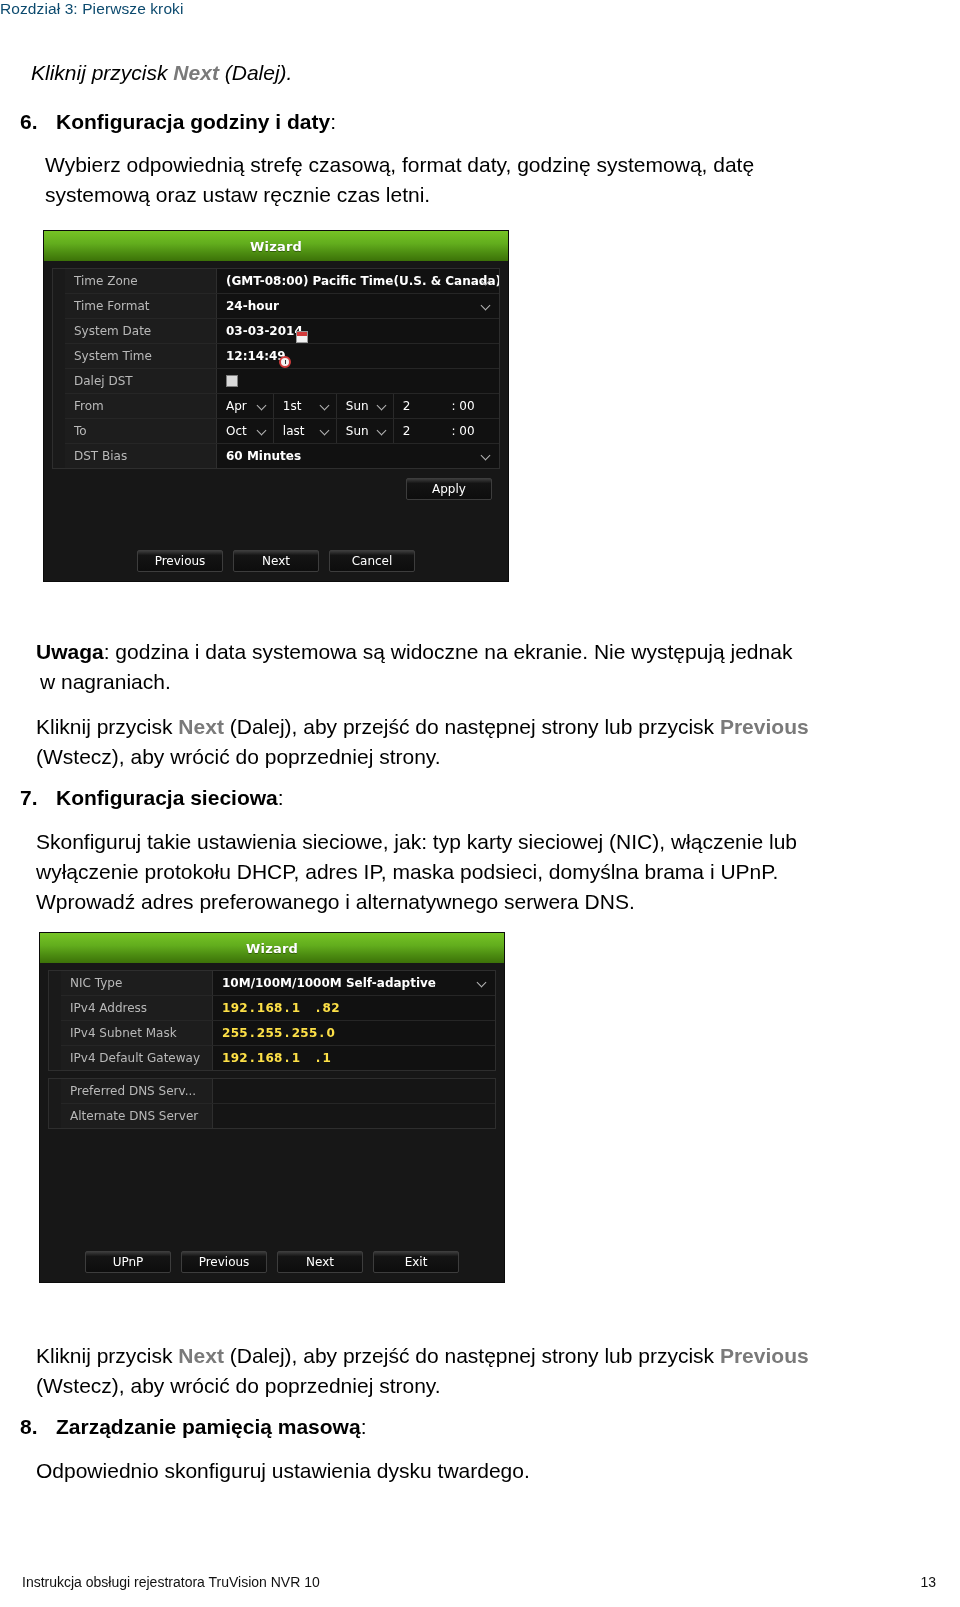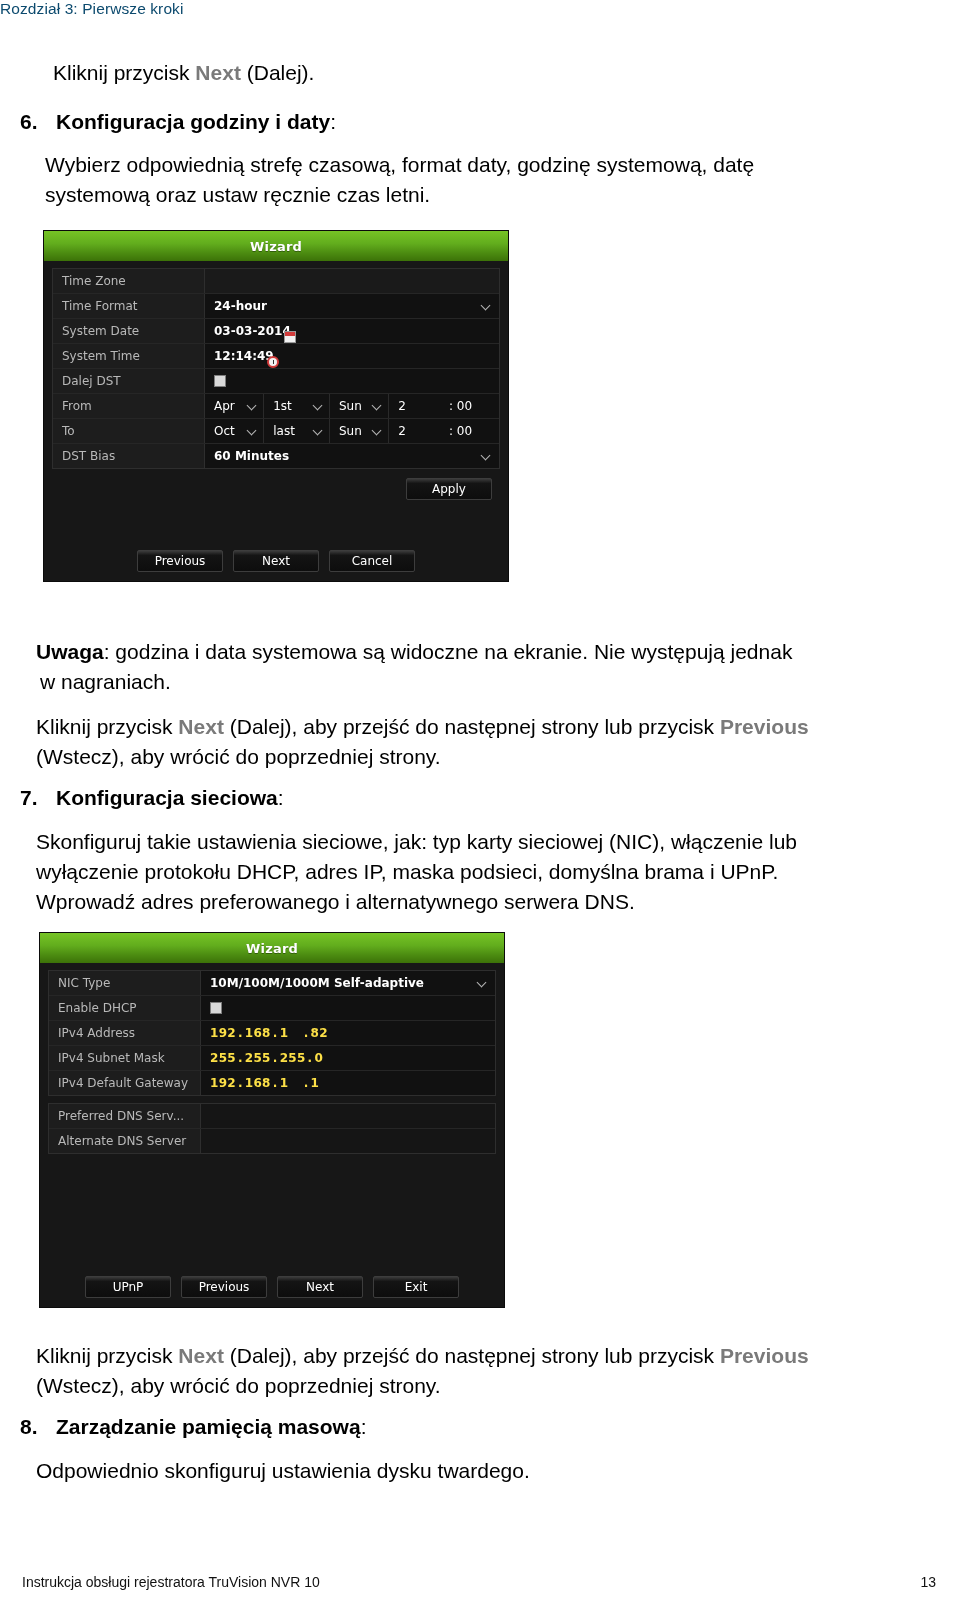--- a/index.html
+++ b/index.html
@@ -98,20 +98,21 @@
     border: 1px solid #2e2e2e;
     background: #1a1a1a;
   }
   .nvr-group + .nvr-group { margin-top: 7px; }
 
   .row {
     display: flex;
     align-items: stretch;
     height: 24px;
     border-bottom: 1px solid #262626;
+    margin-left: 12px;
   }
   .row:last-child { border-bottom: none; }
 
   .row .label {
     width: 152px;
     min-width: 152px;
     display: flex;
     align-items: center;
     padding-left: 9px;
     box-sizing: border-box;
@@ -275,21 +276,21 @@
 </style>
 </head>
 <body>
 
 <div class="page-header">
   <span>Rozdział 3: Pierwsze kroki</span>
 </div>
 
 <div class="doc">
 
-  <div class="para" style="left:53px; top:58px; width:900px;">
+  <div class="para" style="left:31px; top:58px; width:900px;font-style:italic;">
     <span>Kliknij przycisk </span><span class="en">Next</span><span> (Dalej).</span>
   </div>
 
   <div class="numbered" style="left:20px; top:107px; width:910px;">
     <span class="num">6.</span>
     <span class="heading"><span>Konfiguracja godziny i daty</span><span class="tail">:</span></span>
   </div>
   <div class="para" style="left:45px; top:150px; width:890px;">
     <span>Wybierz odpowiednią strefę czasową, format daty, godzinę systemową, datę</span>
   </div>
@@ -299,20 +300,24 @@
 
   <div class="nvr" style="left:44px; top:231px;">
     <div class="nvr-titlebar">
       <span>Wizard</span>
     </div>
     <div class="nvr-body">
       <div class="nvr-group">
 
         <div class="row">
           <div class="label">Time Zone</div>
+          <div class="value">
+            <span>(GMT-08:00) Pacific Time(U.S. &amp; Canada)</span>
+            <span class="chev"></span>
+          </div>
         </div>
 
 
         <div class="row">
           <div class="label">Time Format</div>
           <div class="value">
             <span>24-hour</span>
             <span class="chev"></span>
           </div>
         </div>
@@ -447,26 +452,20 @@
 
       <div class="nvr-group">
         <div class="row">
           <div class="label">NIC Type</div>
           <div class="value">
             <span>10M/100M/1000M Self-adaptive</span>
             <span class="chev"></span>
           </div>
         </div>
 
-        <div class="row">
-          <div class="label">Enable DHCP</div>
-          <div class="value">
-            <span class="cbx"></span>
-          </div>
-        </div>
 
         <div class="row">
           <div class="label">IPv4 Address</div>
           <div class="value">
             <span class="ip">
                 <span class="oct">192</span>
                 <span class="dot">.</span>
                 <span class="oct">168</span>
                 <span class="dot">.</span>
                 <span class="oct">1</span>

